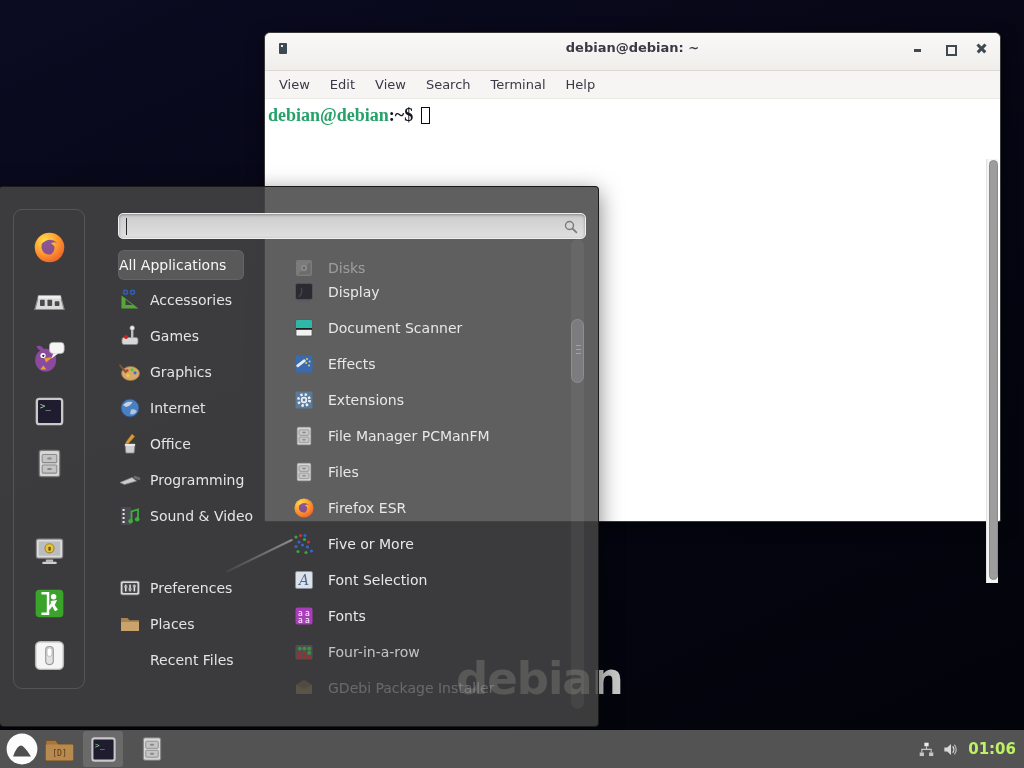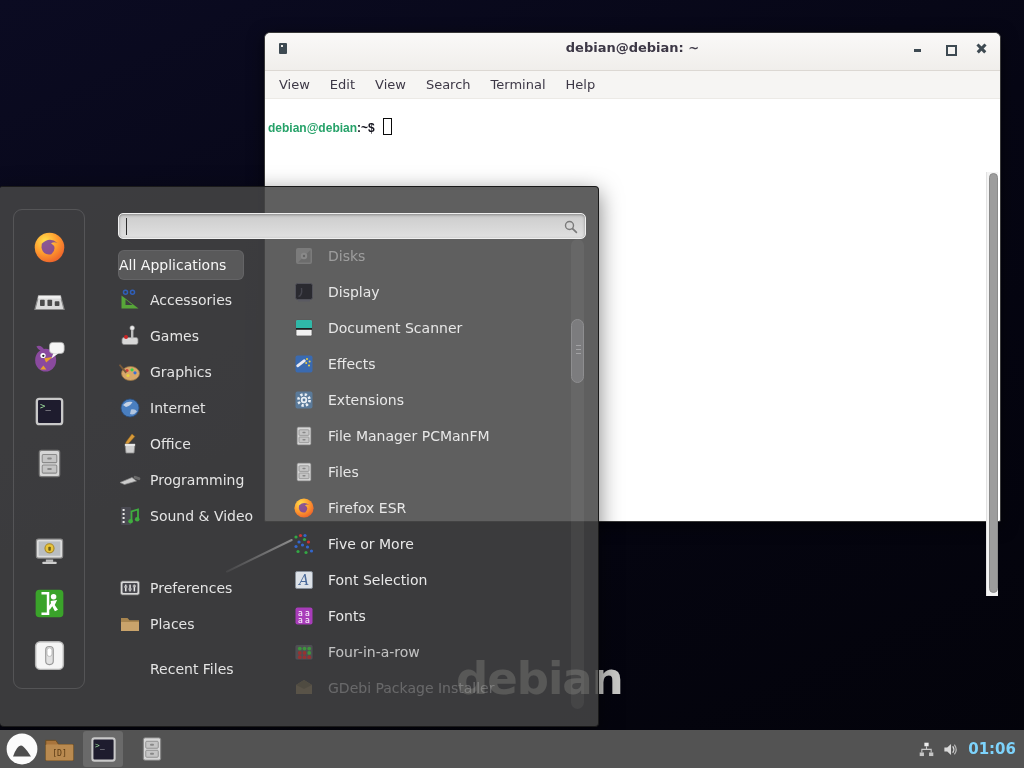--- a/index.html
+++ b/index.html
@@ -26,21 +26,21 @@
   .tb-controls { position:absolute; right:12px; top:0; height:30px; display:flex; gap:19px; align-items:center; }
   .ctl { position:relative; width:13px; height:13px; cursor:pointer; }
   .ctl.min::after { content:""; position:absolute; left:3px; bottom:3px; width:7px; height:2.5px; background:#3e4a52; }
   .ctl.max::after { content:""; position:absolute; left:3px; top:3px; width:7px; height:7px; border:2.4px solid #3e4a52; }
   .ctl.close::before,.ctl.close::after { content:""; position:absolute; left:1px; top:5.5px; width:11px; height:2.6px; background:#3e4a52; }
   .ctl.close::before { transform:rotate(45deg); }
   .ctl.close::after { transform:rotate(-45deg); }
   .menubar { height:28px; background:#f6f5f3; border-bottom:1px solid #eceae6; display:flex; padding-left:4px; }
   .menubar span { padding:0 10px; line-height:28px; font-size:13px; color:#3d3846; cursor:default; }
   .term-body { position:relative; height:430px; padding:6px 2px 0 3px;
-    font-family:Liberation Sans, sans-serif; font-size:12px;margin-top:13px; }
+    font-family:Liberation Serif, serif; font-size:18px; }
   .prompt-user { color:#26a269; font-weight:bold; }
   .prompt-suffix { color:#14141e; font-weight:bold; }
   .term-cursor { display:inline-block; width:9px; height:17px; border:1.6px solid #0a0a0a; margin-left:8px; vertical-align:-3px; }
   .term-scroll { position:absolute; right:2px; top:60px; width:12px; height:424px;
     background:#f4f4f4; border-left:1px solid #e2e2e2; }
   .term-thumb { position:absolute; left:1.5px; top:1px; width:9px; height:420px;
     background:#9d9d9d; border:1px solid #8b8b8b; border-radius:6px; }
 
   
   .start-menu { position:absolute; left:0; top:186px; width:599px; height:541px;
@@ -54,27 +54,27 @@
   .search-box { position:absolute; left:118px; top:26px; width:468px; height:26px;
     background:linear-gradient(#cccccc,#e0e0e0); border:1px solid #efefef; border-radius:5px;
     box-shadow:inset 0 1px 3px rgba(0,0,0,0.35); cursor:text; }
   .search-caret { position:absolute; left:7px; top:4px; width:1.4px; height:17px; background:#2a2a2a; }
   .search-mag { position:absolute; right:6px; top:5px; width:16px; height:16px; opacity:0.8; }
 
   .cat-row { position:absolute; left:118px; width:160px; height:34px; display:flex;
     align-items:center; gap:8px; color:#e4e4e4; font-size:14px; cursor:pointer; }
   .cat-row.selected { width:126px; height:30px; background:rgba(255,255,255,0.15);
     border:1px solid rgba(255,255,255,0.07); border-radius:6px; color:#f7f7f7; }
-  .cat-row.noicon { padding-left:32px;align-items:flex-end; }
+  .cat-row.noicon { padding-left:32px; }
   .cicon { width:24px; height:24px; flex:0 0 24px; display:flex; align-items:center; justify-content:center; }
 
   .app-row { position:absolute; left:292px; width:264px; height:34px; display:flex;
     align-items:center; gap:12px; color:#e8e8e8; font-size:14px; cursor:pointer; }
   .aicon { width:24px; height:24px; flex:0 0 24px; display:flex; align-items:center; justify-content:center; }
-  .dim-45 { opacity:0.45; }
+  .dim-45 { opacity:0.45;margin-top:12px; }
   .dim-80 { opacity:0.78; }
   .dim-28 { opacity:0.26; }
 
   .app-scroll { position:absolute; left:571px; top:52px; width:13px; height:470px;
     background:rgba(255,255,255,0.05); border-radius:7px; cursor:pointer; }
   .app-thumb { position:absolute; left:0; top:80px; width:13px; height:64px;
     background:#7c7c7e; border:1px solid #8e8e90; border-radius:7px; }
   .app-thumb::after { content:""; position:absolute; left:4px; top:50%; margin-top:-6px; width:5px; height:12px;
     background:repeating-linear-gradient(to bottom,#a2a2a4 0 1.5px,transparent 1.5px 4px); }
 
@@ -85,21 +85,21 @@
   
   .taskbar { position:absolute; left:0; bottom:0; width:1024px; height:38px; background:#535353; }
   .tb-btn { position:absolute; top:1px; height:36px; display:flex; align-items:center;
     justify-content:center; cursor:pointer; }
   .tb-menu   { left:3px;  width:38px; }
   .tb-fm     { left:40px; width:38px; }
   .tb-term   { left:83px; width:40px; background:#6a6a6a; border-radius:3px; }
   .tb-files  { left:133px; width:38px; }
   .tray { position:absolute; right:5px; top:0; height:38px; display:flex; align-items:center; gap:7px; }
   .tray-icon { display:flex; align-items:center; cursor:pointer; }
-  .clock { font-size:15px; font-weight:bold; color:#7dd3fc; padding-right:3px; cursor:default; }
+  .clock { font-size:15px; font-weight:bold; color:#bef264; padding-right:3px; cursor:default; }
 </style>
 </head>
 <body>
 
 <svg width="0" height="0" style="position:absolute">
   <defs>
     <radialGradient id="fxg" cx="0.35" cy="0.28" r="0.95">
       <stop offset="0" stop-color="#ffe14d"></stop>
         <stop offset="0.45" stop-color="#ff9a2e"></stop>
         <stop offset="1" stop-color="#e3442a"></stop>

